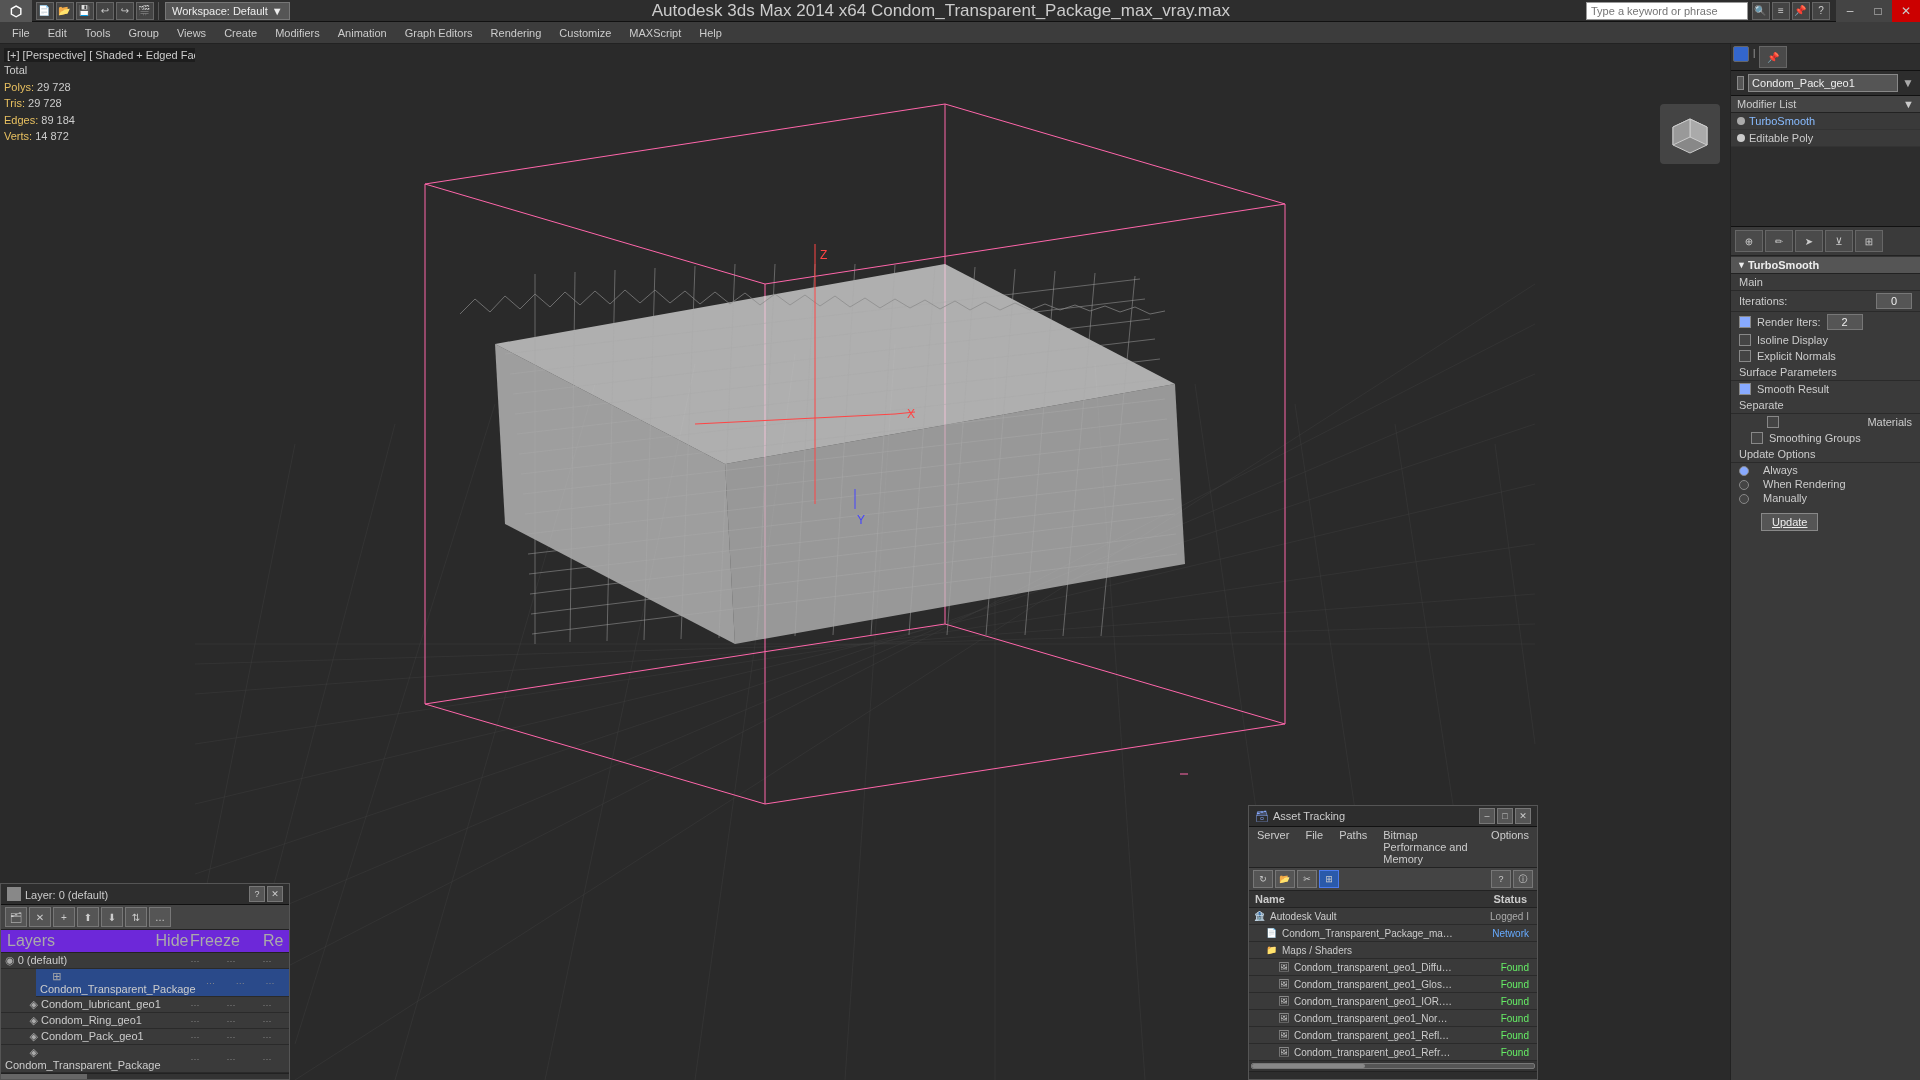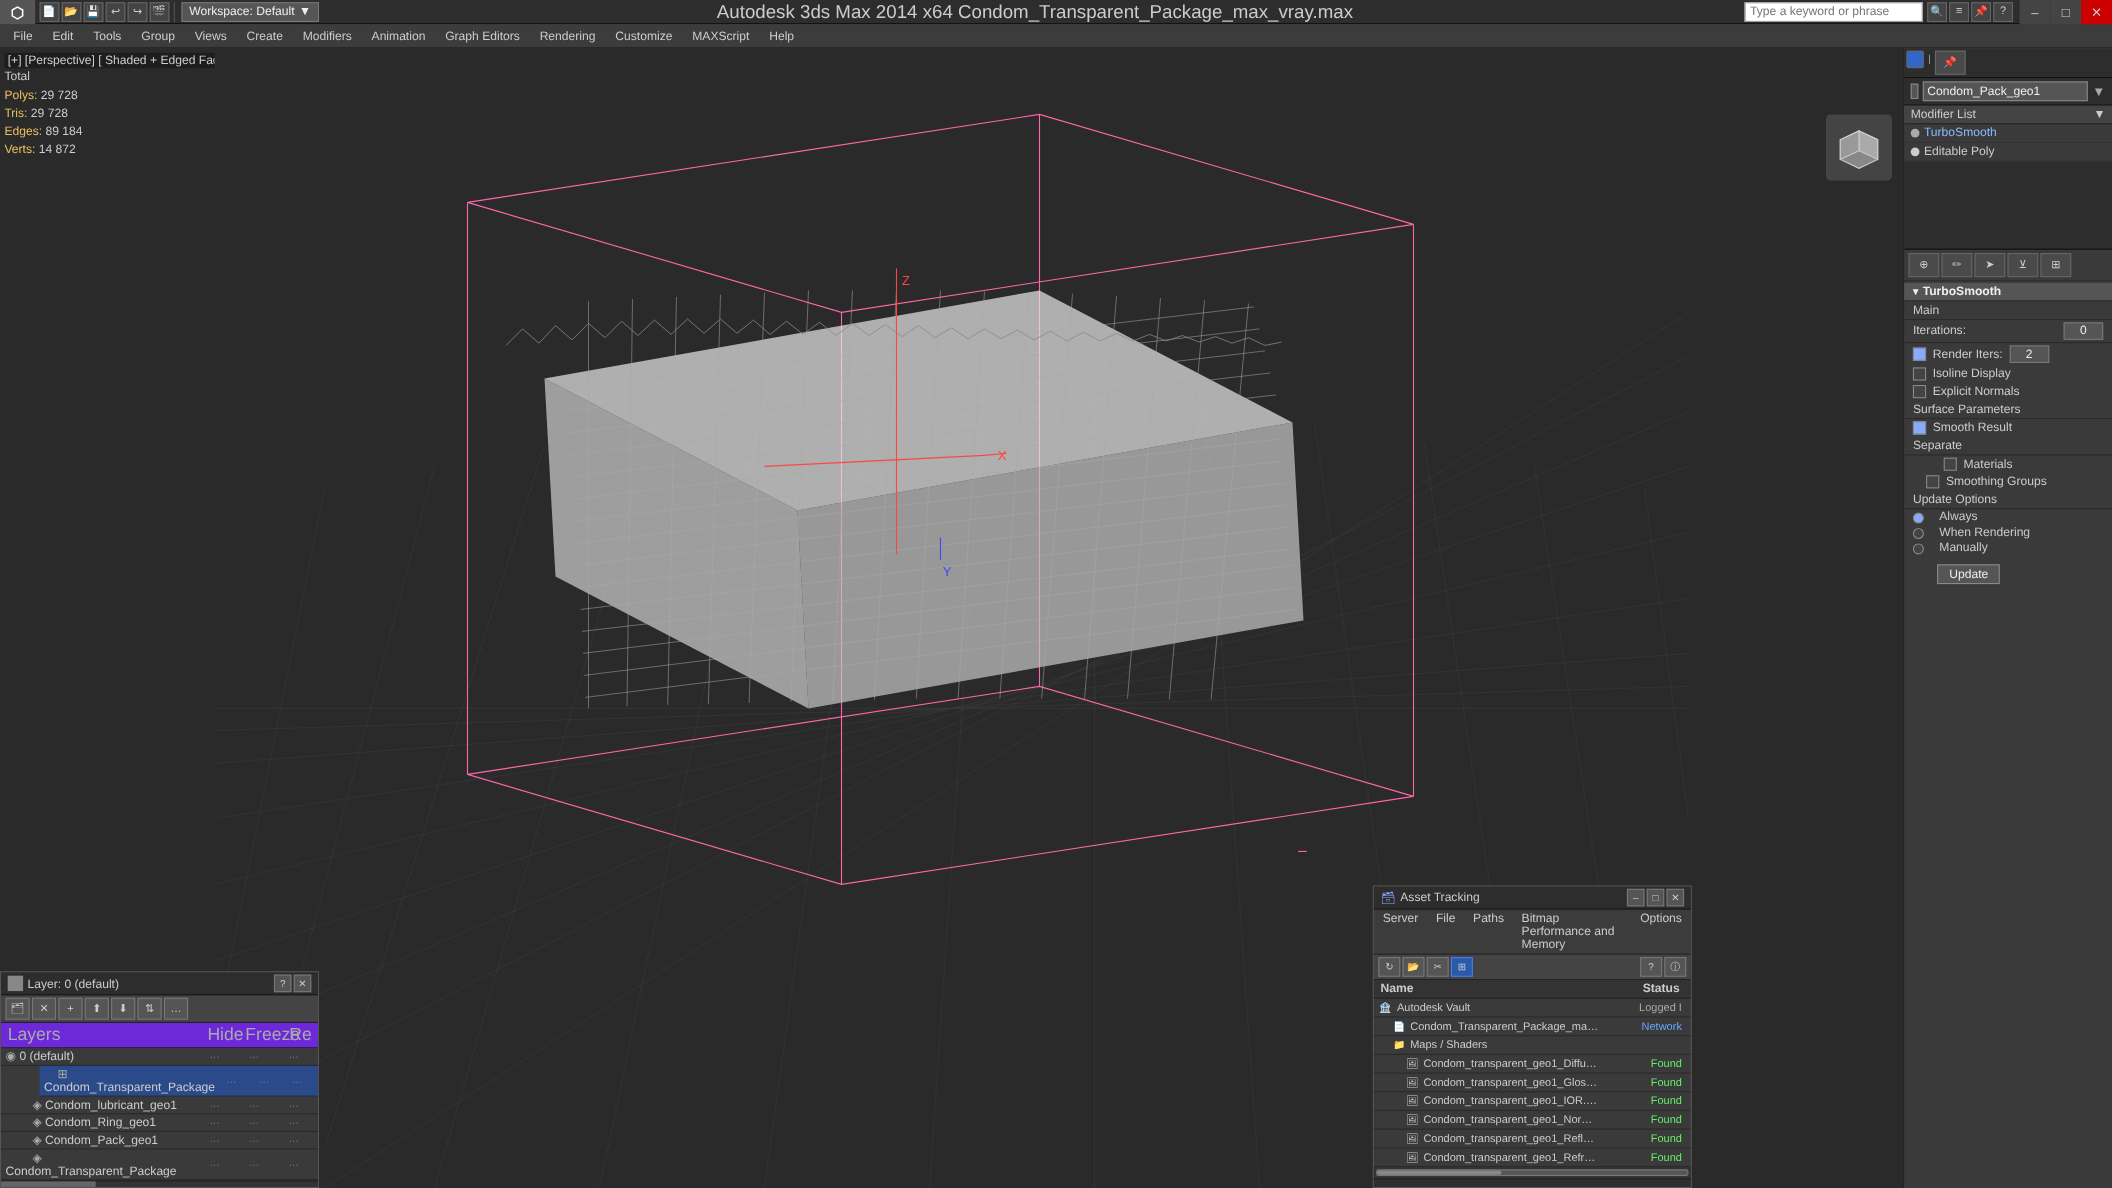--- a/index.html
+++ b/index.html
@@ -189,20 +189,21 @@
       font-size: 11px; color: #ccc;
     }
     .radio { width: 10px; height: 10px; border-radius: 50%; border: 1px solid #888; background: #444; }
     .radio.checked { background: #88aaff; }
     .update-btn {
       margin: 4px 20px;
       background: #555; border: 1px solid #888;
       color: #eee; font-size: 11px;
       padding: 2px 10px; cursor: pointer;
       text-align: center;
+      text-decoration: underline;
     }
 
     
     #layers-panel {
       position: absolute;
       bottom: 0; left: 0;
       width: 290px;
       background: #3a3a3a;
       border: 1px solid #555;
       z-index: 10;
@@ -229,21 +230,21 @@
     }
     .layers-col-header {
       display: flex; align-items: center;
       padding: 2px 6px; background: #6d28d9;
       border-bottom: 1px solid #222;
       font-size: 16px; color: #aaa;
     }
     .col-layers { flex: 1; }
     .col-hide { width: 36px; text-align: center; }
     .col-freeze { width: 40px; text-align: center; }
-    .col-render { width: 20px; text-align: center; }
+    .col-render { width: 20px; text-align: center; margin-left: 33px; }
     .layer-row {
       display: flex; align-items: center;
       padding: 1px 4px; border-bottom: 1px solid #2a2a2a;
       font-size: 11px; color: #ccc; cursor: pointer;
     }
     .layer-row.selected { background: #2a4a8a; margin-left: 35px; }
     .layer-name { flex: 1; }
     .layer-dot { width: 36px; text-align: center; color: #888; font-size: 9px; }
     .layers-scrollbar {
       height: 6px; background: #333;
@@ -735,21 +736,21 @@
     <div class="prop-row">
       <span class="prop-label">Surface Parameters</span>
     </div>
     <div class="checkbox-row">
       <div class="chk checked"></div>
       <span>Smooth Result</span>
     </div>
     <div class="prop-row">
       <span class="prop-label">Separate</span>
     </div>
-    <div class="checkbox-row" style="padding-left:36px;">
+    <div class="checkbox-row" style="padding-left:36px;justify-content:space-between;">
       <div class="chk"></div>
       <span>Materials</span>
     </div>
     <div class="checkbox-row" style="padding-left:20px;">
       <div class="chk"></div>
       <span>Smoothing Groups</span>
     </div>
     <div class="prop-row">
       <span class="prop-label">Update Options</span>
     </div>

